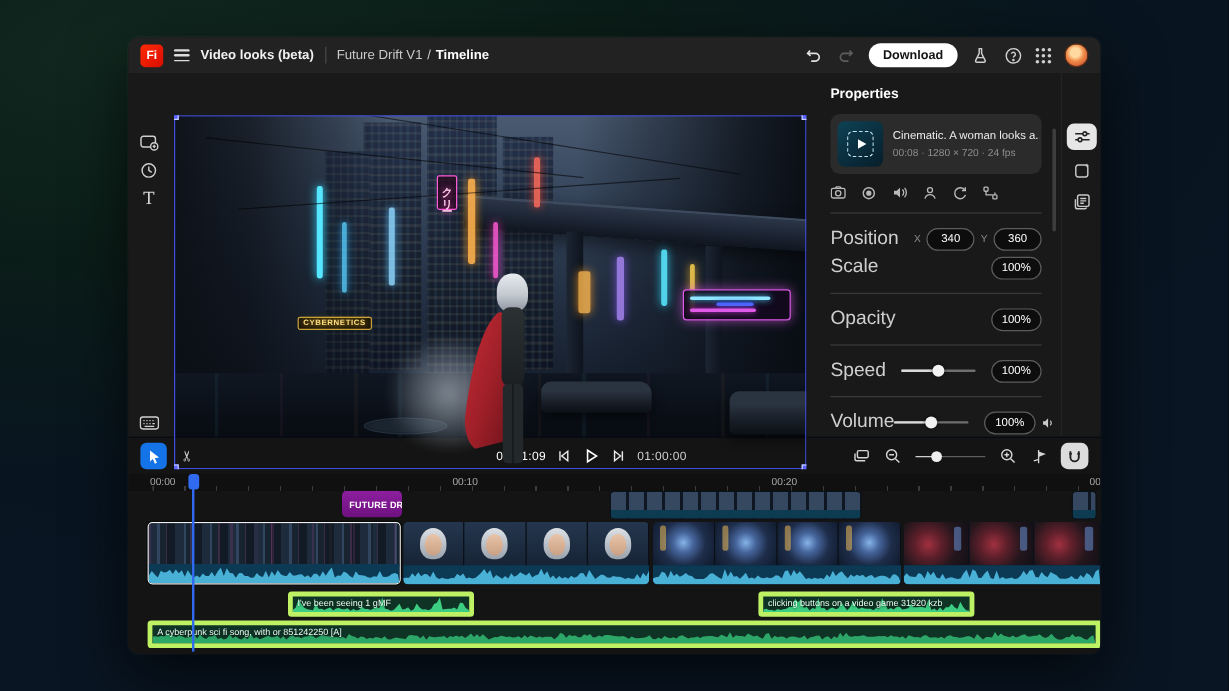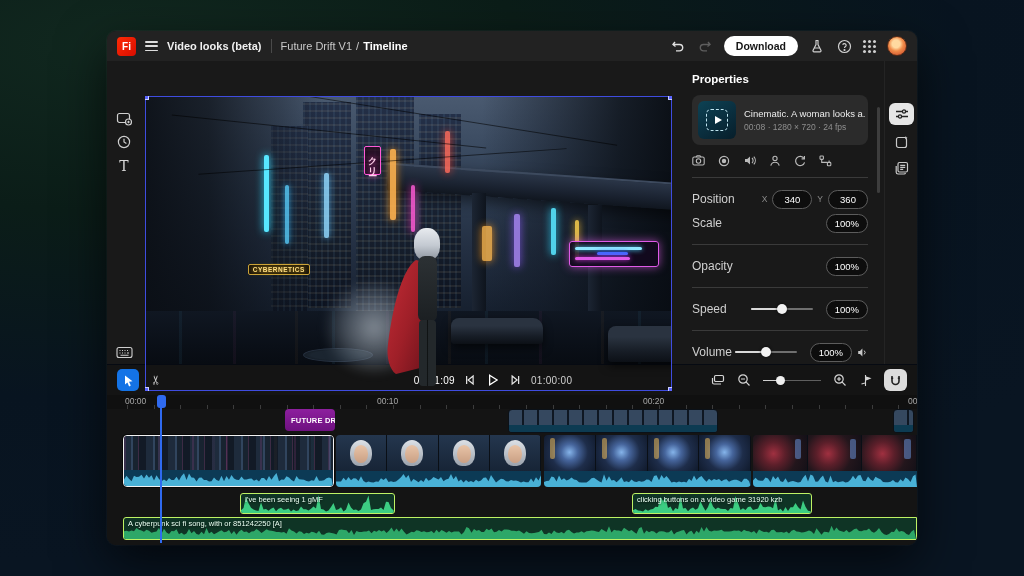--- a/index.html
+++ b/index.html
@@ -104,21 +104,21 @@
   .clip-thumb { width:38px; height:38px; border-radius:6px; flex:none;
     background:linear-gradient(145deg,#0d4254 0%,#0a2e3e 55%,#071e2a 100%); display:flex; align-items:center; justify-content:center; }
   .clip-thumb .dashed { width:22px; height:22px; border:1.5px dashed #bfe4f0; border-radius:5px; display:flex; align-items:center; justify-content:center; }
   .clip-thumb .ply { width:0; height:0; border-left:7px solid #fff; border-top:4.5px solid transparent; border-bottom:4.5px solid transparent; margin-left:2px; }
   .clip-name { font-size:9.5px; color:#ececec; white-space:nowrap; overflow:hidden; max-width:122px; }
   .clip-meta { font-size:8.5px; color:#8f8f8f; margin-top:3px; }
   .mini-icons { display:flex; gap:13px; margin-top:10px; color:#b9b9b9; }
   .mini-icons span { display:flex; cursor:pointer; }
   .p-div { height:1px; background:#3a3a3a; margin:10px 0; }
   .p-row { display:flex; align-items:center; height:22px; margin:2px 0; }
-  .p-label { font-size:12px; color:#cfcfcf; }
+  .p-label { font-size:16px; color:#cfcfcf; }
   .p-right { margin-left:auto; display:flex; align-items:center; gap:5px; }
   .axis { font-size:8.5px; color:#8a8a8a; }
   .pill { background:#0d0d0d; border:1px solid #5c5c5c; border-radius:10px; height:19px; min-width:42px;
     padding:0 8px; font-size:9.5px; color:#fff; display:flex; align-items:center; justify-content:center; cursor:text; }
   .pill.sm { min-width:40px; }
   .plain-val { font-size:10px; color:#e6e6e6; margin-right:12px; }
   .slider { position:relative; width:62px; height:12px; margin-right:8px; cursor:pointer; }
   .slider .track { position:absolute; left:0; right:0; top:5px; height:2px; background:#6f6f6f; border-radius:1px; }
   .slider .trackL { position:absolute; left:0; width:50%; top:5px; height:2px; background:#d9d9d9; border-radius:1px; }
   .slider .knob { position:absolute; left:50%; top:1px; width:10px; height:10px; margin-left:-5px; border-radius:50%;
@@ -174,21 +174,21 @@
     background:linear-gradient(180deg,#dde1e6,#9aa2ac); }
   .cell-face .face { position:absolute; left:50%; top:10px; width:14px; height:18px; margin-left:-7px; border-radius:48%;
     background:linear-gradient(180deg,#e8c4a8,#caa084); }
   .cell-robot { background:radial-gradient(circle at 50% 48%, #85b4ea 0%, #46659c 26%, #1e2d4a 58%, #101a2c 100%); }
   .cell-robot:after { content:""; position:absolute; left:12%; top:8%; width:10%; height:60%; background:rgba(255,200,90,.5); border-radius:2px; }
   .cell-cape { background:radial-gradient(circle at 38% 52%, #a03040 0%, #5c1f2a 30%, #23161c 62%, #131017 100%); }
   .cell-cape:after { content:""; position:absolute; right:10%; top:12%; width:12%; height:55%; background:rgba(120,170,255,.45); border-radius:2px; }
   .clip-wave { position:absolute; left:0; right:0; bottom:0; height:16px; background:#0c3a55; }
   .clip-wave svg, .audio-clip svg { position:absolute; inset:0; width:100%; height:100%; }
 
-  .audio-clip { background:#0f3425; border:1px solid #bef264; border-radius:3px; position:absolute; overflow:hidden; cursor:pointer; }
+  .audio-clip { background:#0f3425; border:4px solid #bef264; border-radius:3px; position:absolute; overflow:hidden; cursor:pointer; }
   .audio-label { position:absolute; left:4px; top:1px; font-size:7.5px; color:#eafff2; white-space:nowrap; z-index:2; text-shadow:0 1px 2px rgba(0,0,0,.6); }
 
   svg.ic { display:block; }
 </style>
 </head>
 <body>
 
 <div class="stage">
   <div class="window">
 

